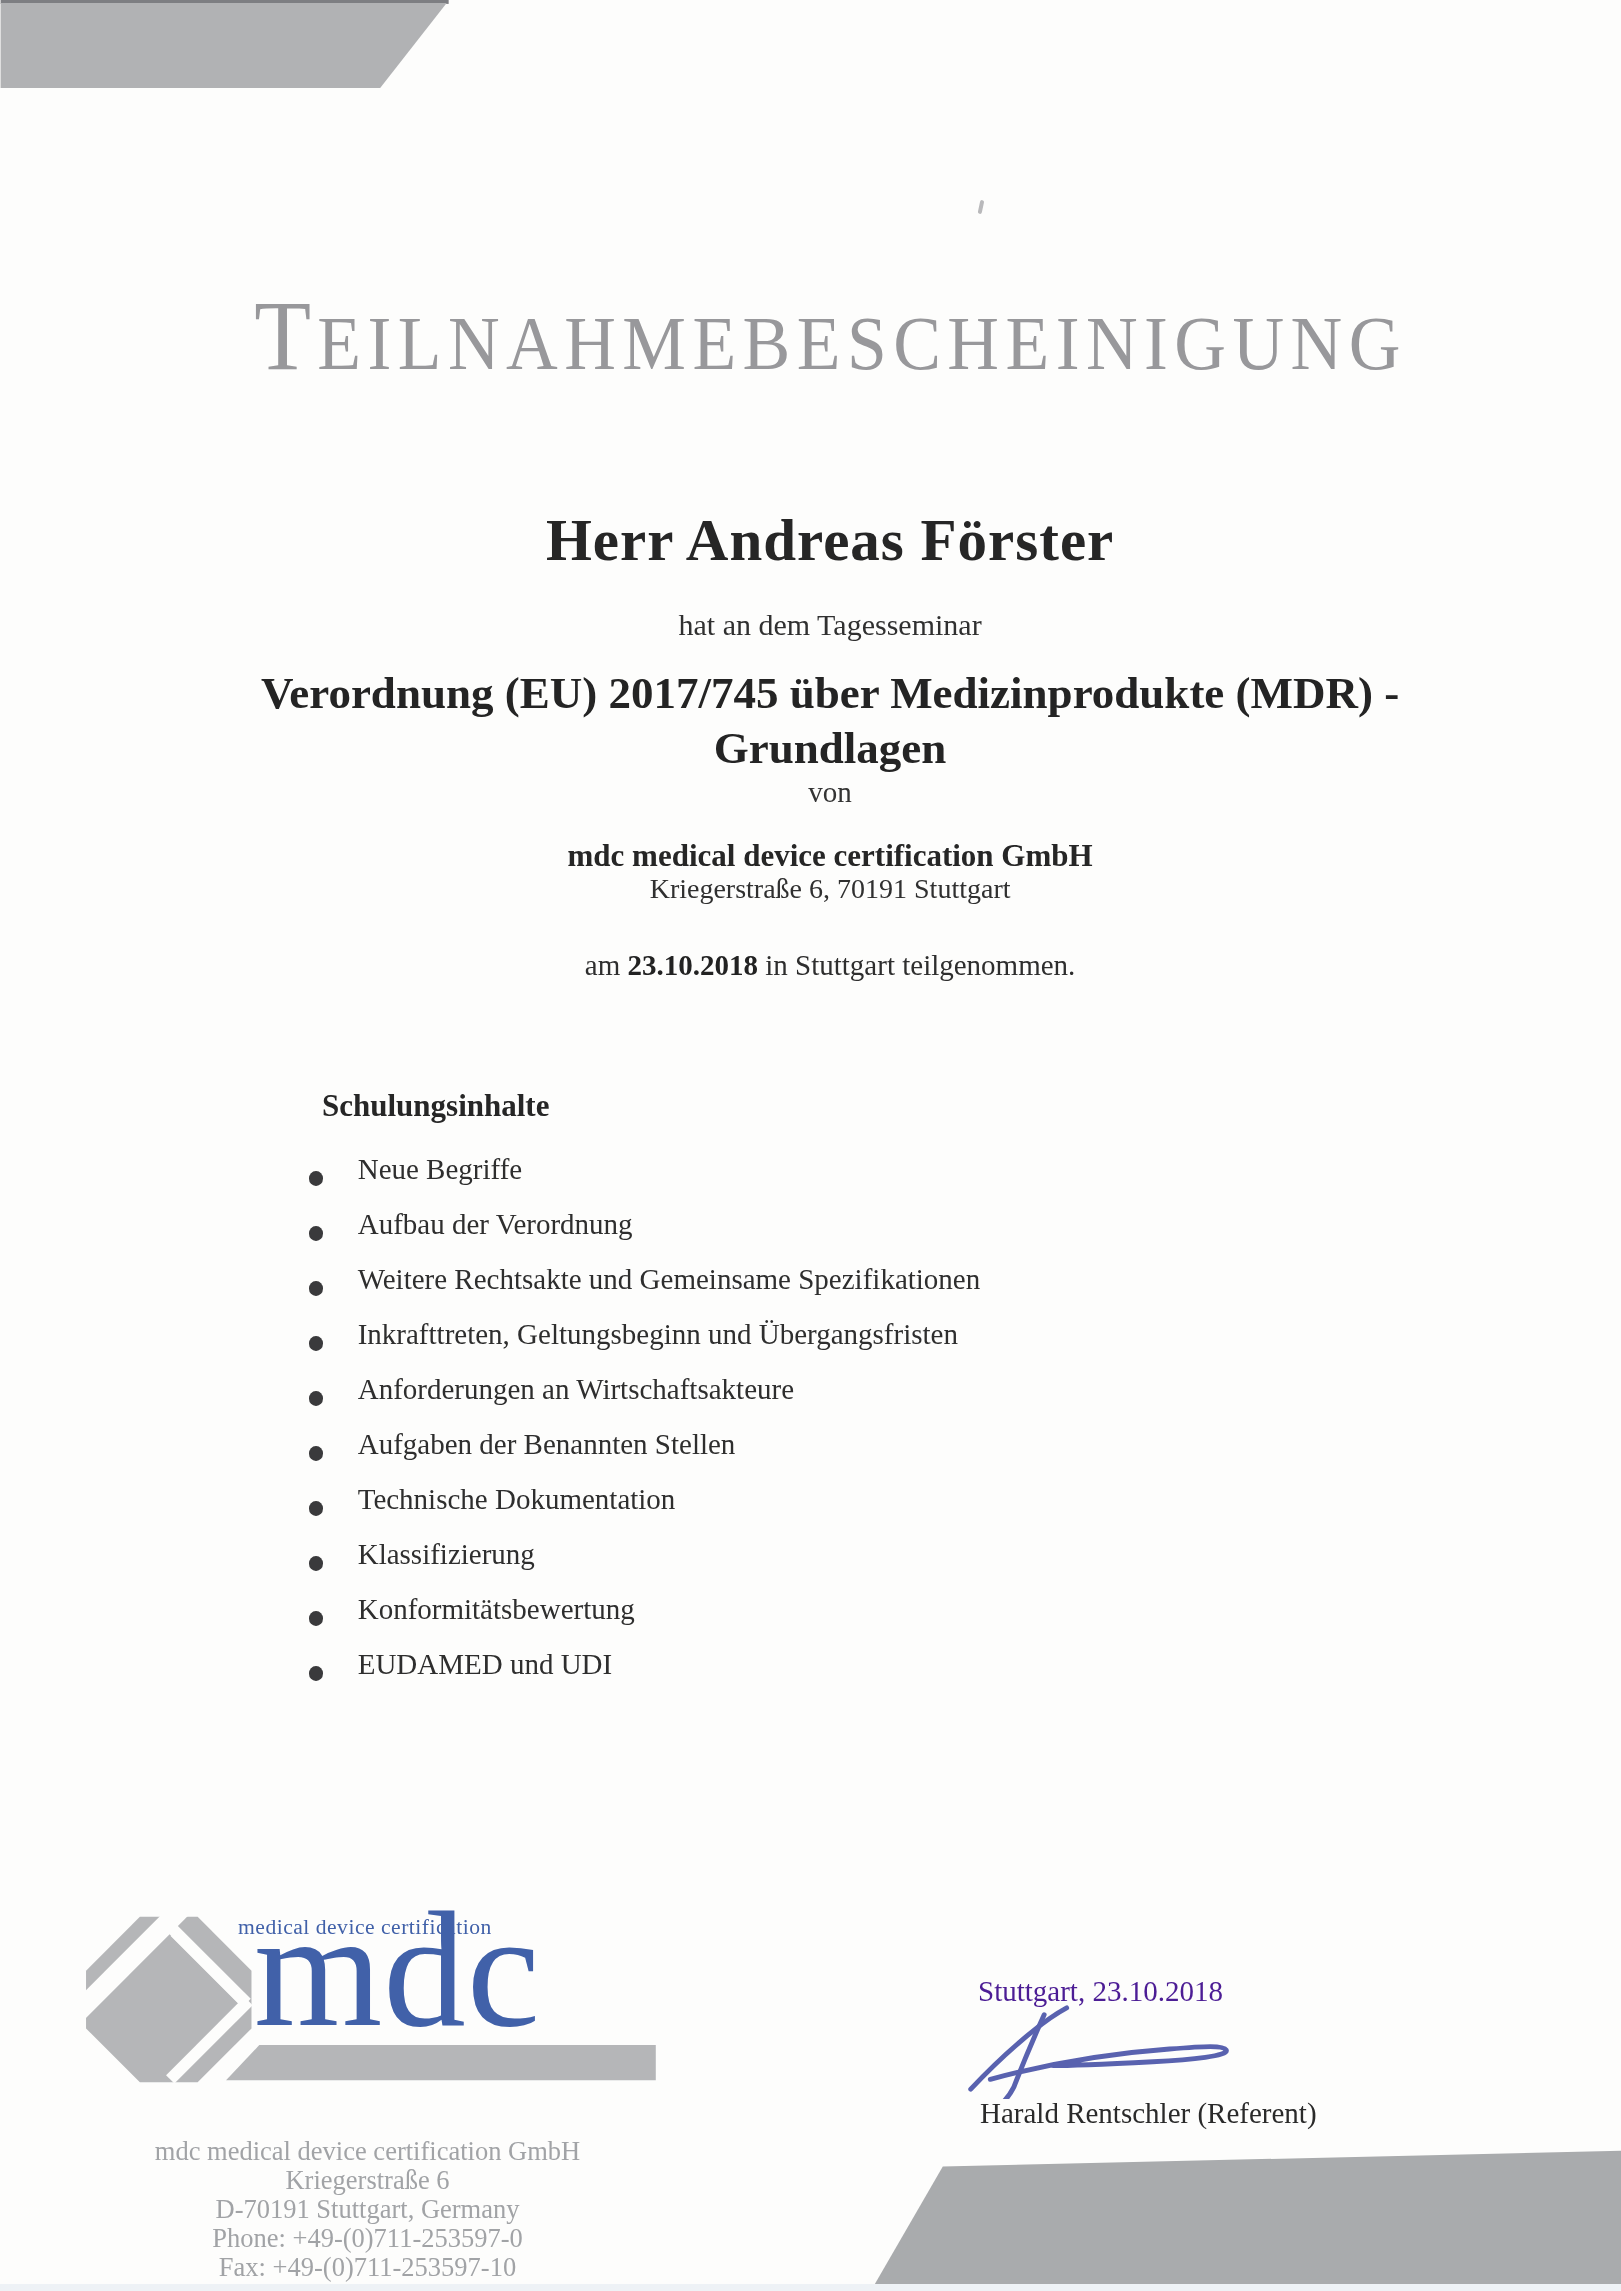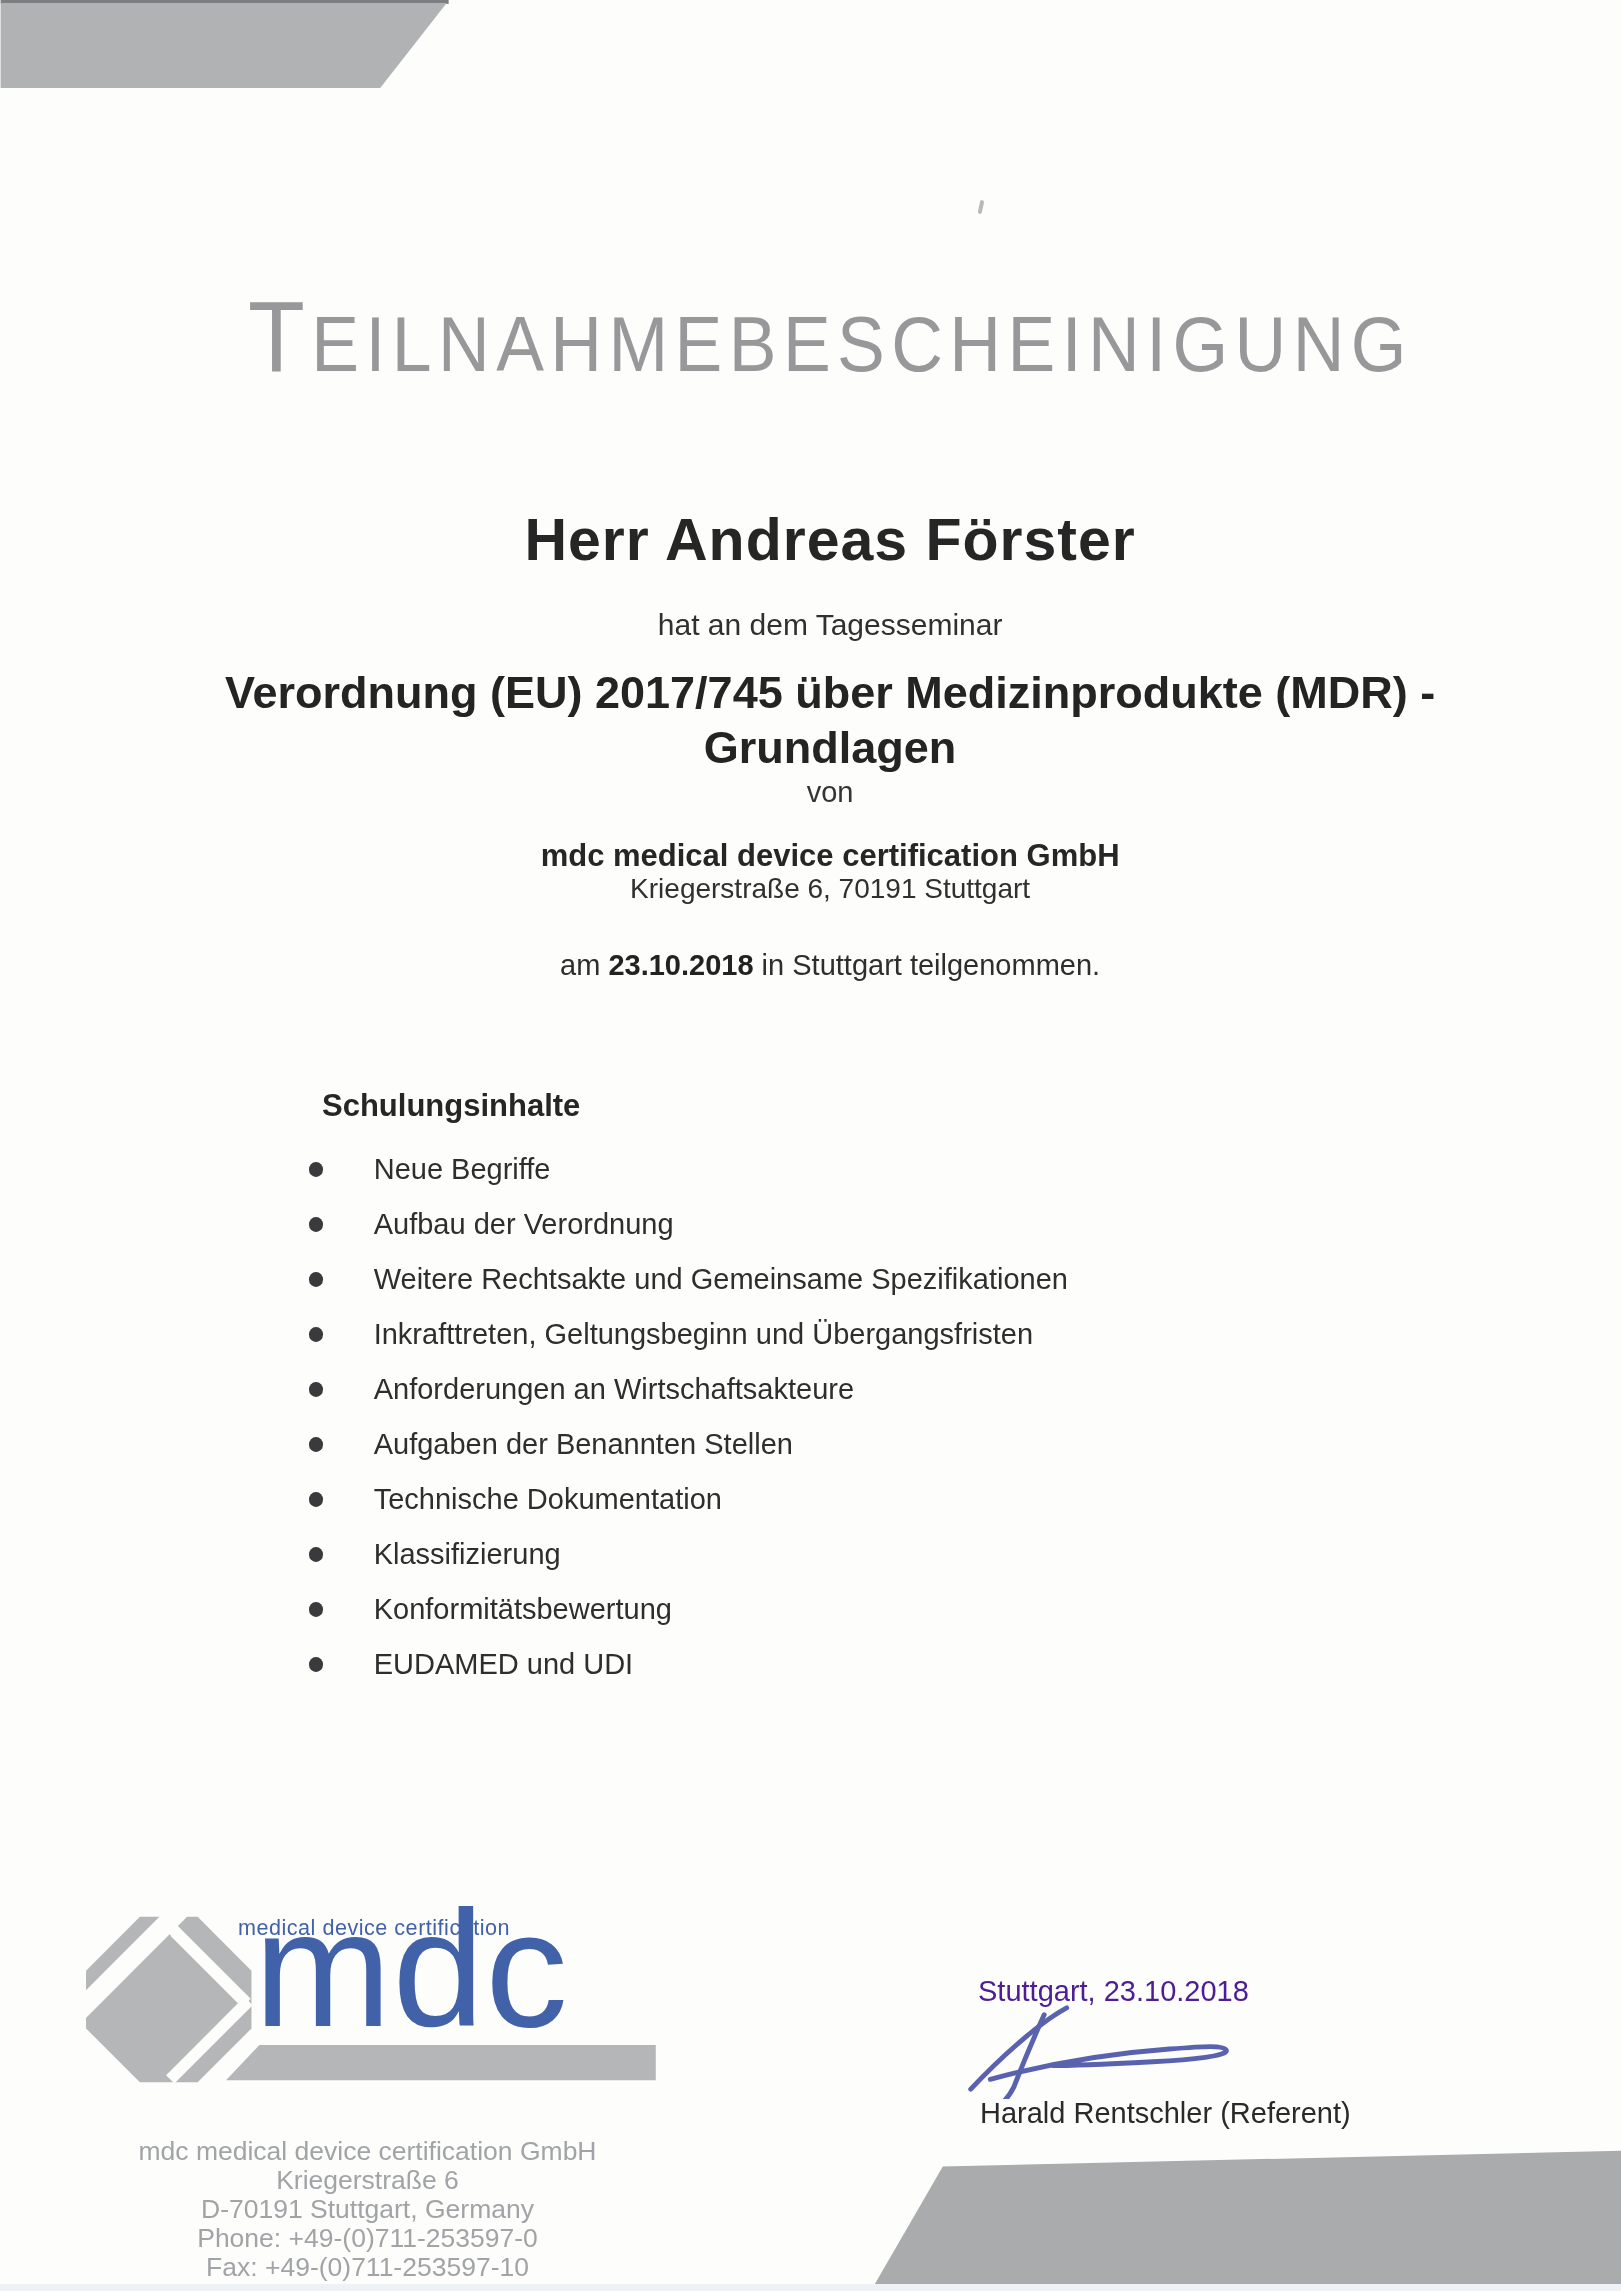--- a/index.html
+++ b/index.html
@@ -2,21 +2,21 @@
 <html><head>
 <meta charset="utf-8">
 <style>
   html, body { margin: 0; padding: 0; background: #e9e9e9; }
   .page {
     position: relative;
     width: 1621px;
     height: 2292px;
     background: #fdfdfc;
     overflow: hidden;
-    font-family: Liberation Sans, sans-serif;
+    font-family: Liberation Serif, serif;
     color: #2b2b2b;
   }
   .abs { position: absolute; }
   .cline { position: absolute; left: 19.6px; width: 1621px; text-align: center; white-space: nowrap; }
 
   
   .doc-title {
     top: 286px;
     color: #98989b;
     font-weight: 400;
@@ -36,23 +36,23 @@
   .org-addr    { top: 873px; font-size: 28px; color: #303030; }
   .part-line   { top: 949px; font-size: 29px; color: #2e2e2e; }
   .part-line b { font-weight: bold; color: #222; }
 
   .contents-heading { left: 302px; top: 1088px; font-size: 31px; font-weight: bold; color: #262626; margin-left: 20px; }
   ul.contents-list {
     position: absolute; left: 309px; top: 1153px;
     margin: 0; padding: 0; list-style: none;
   }
   ul.contents-list li {
-    display: flex; align-items: center;
+    display: flex; align-items: flex-end;
     height: 33px; margin-bottom: 22px;
-    font-size: 29px; color: #2e2e2e; white-space: nowrap; gap: 16px;
+    font-size: 29px; color: #2e2e2e; white-space: nowrap;
   }
   ul.contents-list .dot {
     width: 13.7px; height: 14.7px; border-radius: 50%;
     background: #3a3a3c; margin-right: 35px; flex: 0 0 auto;
   }
 
   
   .logo-wrap { left: 78px; top: 1909px; width: 578px; height: 186px; }
   .logo-tagline {
     position: absolute; left: 160px; top: 5.9px;

